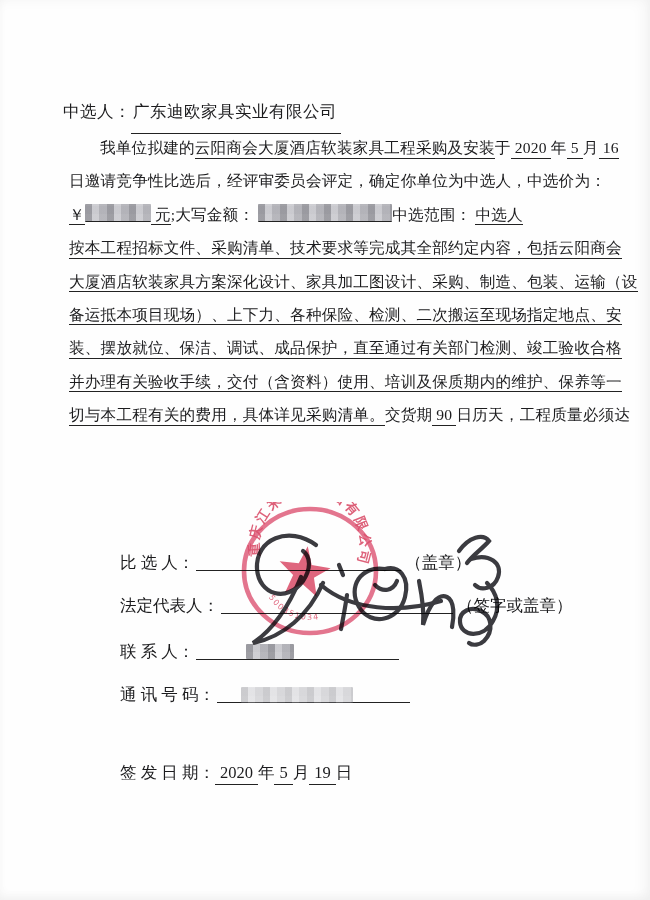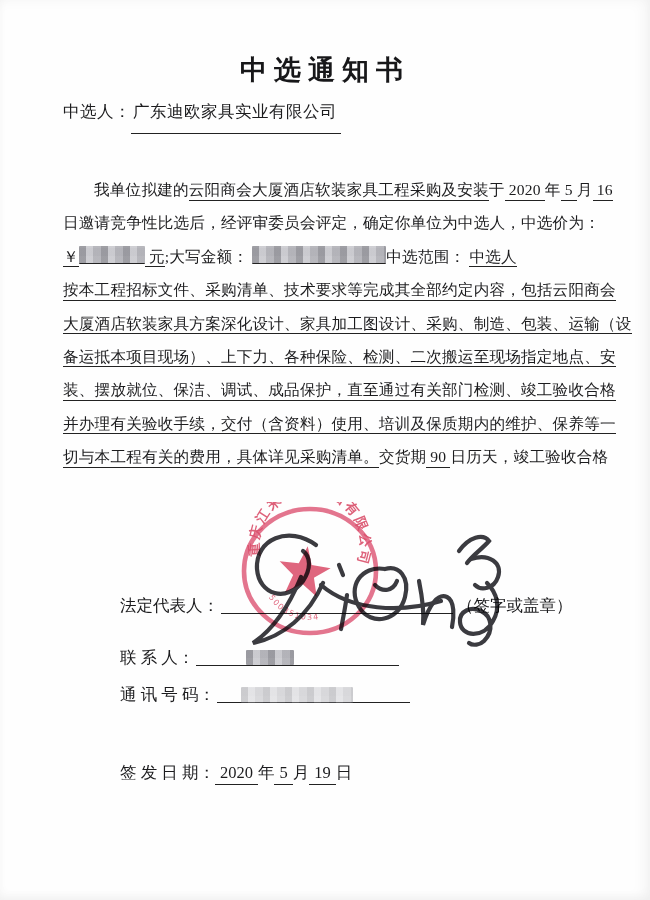--- a/index.html
+++ b/index.html
@@ -11,21 +11,21 @@
     box-shadow:inset -6px 0 14px rgba(0,0,0,.04), inset 0 -4px 10px rgba(0,0,0,.03);
   }
   .title{
     position:absolute;top:52px;left:0;width:100%;text-align:center;
     font-size:27px;font-weight:700;letter-spacing:7px;color:#171719;margin:0;
   }
   .winner-line{
     position:absolute;top:101px;left:63px;font-size:16.5px;letter-spacing:.5px;white-space:nowrap;
   }
   .winner-line .name{border-bottom:1.5px solid #222;padding:0 4px 12px 2px;}
-  .para{position:absolute;top:131px;left:63px;width:528px;margin-top:42px;}
+  .para{position:absolute;top:131px;left:69px;width:528px;}
   .pline{height:33.4px;line-height:33.4px;white-space:nowrap;font-size:15.6px;letter-spacing:.2px;}
   .pline.indent{text-indent:31px;}
   .para span{white-space:pre;}
   .u{border-bottom:1.5px solid #222;padding-bottom:1.5px;}
   .redact{
     display:inline-block;vertical-align:-2px;height:15px;border-radius:1px;
     background-image:
       repeating-linear-gradient(90deg, rgba(110,110,118,.55) 0 7px, rgba(196,196,202,.5) 7px 14px, rgba(150,150,158,.5) 14px 22px),
       repeating-linear-gradient(0deg, rgba(180,180,186,.5) 0 7px, rgba(120,120,130,.35) 7px 15px);
     filter:blur(.6px);
@@ -56,43 +56,45 @@
   .du{border-bottom:1.4px solid #222;padding:0 5px 2px 5px;}
   
   .stamp{position:absolute;left:237px;top:502px;mix-blend-mode:multiply;opacity:.92;}
   .signature{position:absolute;left:233px;top:519px;mix-blend-mode:multiply;}
 </style>
 </head>
 <body>
 
 <div class="page">
 
-  <h1 class="title">中选通知书</h1>
 
   <div class="winner-line">
     <span>中选人：</span><span class="name">广东迪欧家具实业有限公司</span>
   </div>
 
   <div class="para" id="para">
       <div class="pline indent"><span>我单位拟建的</span><span class="u">云阳商会大厦酒店软装家具工程采购及安装</span><span>于</span><span class="u"> 2020 </span><span>年</span><span class="u"> 5 </span><span>月</span><span class="u"> 16</span></div>
       <div class="pline"><span>日邀请竞争性比选后，经评审委员会评定，确定你单位为中选人，中选价为：</span></div>
       <div class="pline"><span class="u">￥</span><span class="redact u" style="width: 66px;"></span><span class="u"> 元</span><span>;大写金额： </span><span class="redact u" style="width: 134px;"></span><span>中选范围： </span><span class="u">中选人</span></div>
       <div class="pline"><span class="u">按本工程招标文件、采购清单、技术要求等完成其全部约定内容，包括云阳商会</span></div>
       <div class="pline"><span class="u">大厦酒店软装家具方案深化设计、家具加工图设计、采购、制造、包装、运输（设</span></div>
       <div class="pline"><span class="u">备运抵本项目现场）、上下力、各种保险、检测、二次搬运至现场指定地点、安</span></div>
       <div class="pline"><span class="u">装、摆放就位、保洁、调试、成品保护，直至通过有关部门检测、竣工验收合格</span></div>
       <div class="pline"><span class="u">并办理有关验收手续，交付（含资料）使用、培训及保质期内的维护、保养等一</span></div>
-      <div class="pline"><span class="u">切与本工程有关的费用，具体详见采购清单。</span><span>交货期</span><span class="u"> 90 </span><span>日历天，竣工验收合格</span></div>
+      <div class="pline"><span class="u">切与本工程有关的费用，具体详见采购清单。</span><span>交货期</span><span class="u"> 90 </span><span>日历天，工程质量必须达</span></div>
     </div>
 
   <div class="fields">
+    <div class="frow" style="top:7px">
+      <span class="flabel">比 选 人：</span><span class="fline w1"></span><span class="fsuffix">（盖章）</span>
+    </div>
     <div class="frow" style="top:50px">
       <span class="flabel">法定代表人：</span><span class="fline w2"></span><span class="fsuffix">（签字或盖章）</span>
     </div>
-    <div class="frow" style="top:102px">
+    <div class="frow" style="top:96px">
       <span class="flabel">联 系 人：</span><span class="fline w3"><span class="redact r-contact"></span></span>
     </div>
     <div class="frow" style="top:139px">
       <span class="flabel">通 讯 号 码：</span><span class="fline w4"><span class="redact light r-phone"></span></span>
     </div>
     <div class="frow" style="top:217px">
       <span class="flabel">签 发 日 期：</span><span class="du">2020</span><span>年</span><span class="du">5</span><span>月</span><span class="du">19</span><span>日</span>
     </div>
   </div>
 

